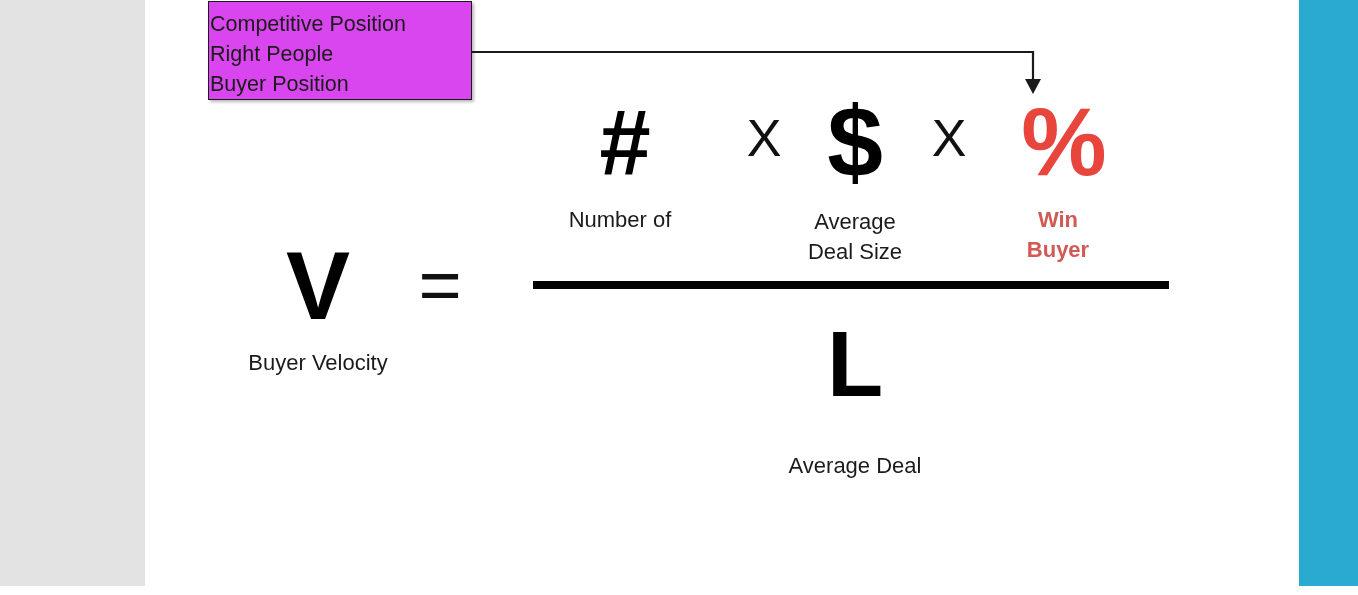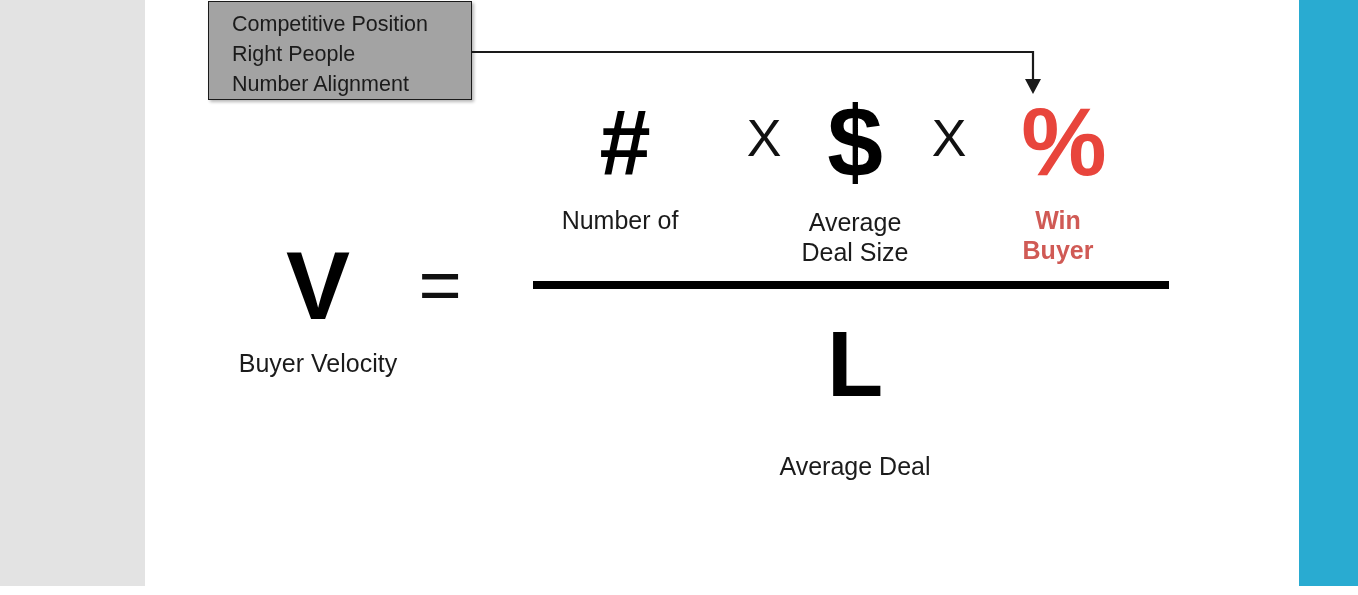--- a/index.html
+++ b/index.html
@@ -36,25 +36,25 @@
     background: #29abd1;
   }
 
   
   .callout {
     position: absolute;
     left: 208px;
     top: 1px;
     width: 264px;
     height: 99px;
-    background: #a3a3a3;
+    background: #d946ef;
     border: 1.5px solid #1a1a1a;
     box-sizing: border-box;
     box-shadow: 2px 2px 3px rgba(0,0,0,0.28);
-    padding: 7px 0 0 23px;
+    padding: 7px 0 0 1px;
   }
   .callout-line {
     font-size: 21.5px;
     line-height: 30px;
     color: #1b1b1b;
     white-space: nowrap;
   }
 
   
   .connector {
@@ -78,21 +78,21 @@
   .glyph-thin {
     position: absolute;
     font-weight: normal;
     color: #111111;
     text-align: center;
     line-height: 1;
     white-space: nowrap;
   }
   .caption {
     position: absolute;
-    font-size: 25px;
+    font-size: 22px;
     line-height: 30px;
     color: #1b1b1b;
     text-align: center;
     white-space: nowrap;
   }
 
   
   #glyph-v      { left: 248px; top: 238px; width: 140px; font-size: 96px; }
   #caption-v    { left: 218px; top: 348px; width: 200px; }
 
@@ -130,21 +130,21 @@
 <body>
 
 <div id="slide">
 
   <div class="left-panel"></div>
   <div class="right-panel"></div>
 
   <div class="callout">
     <div class="callout-line">Competitive Position</div>
     <div class="callout-line">Right People</div>
-    <div class="callout-line">Number Alignment</div>
+    <div class="callout-line">Buyer Position</div>
   </div>
 
   <svg class="connector" width="600" height="80" viewBox="0 0 600 80">
     <path d="M 12 22 L 573 22 L 573 50" fill="none" stroke="#1a1a1a" stroke-width="2.2"></path>
     <path d="M 565 49 L 581 49 L 573 64 Z" fill="#1a1a1a"></path>
   </svg>
 
   <div class="glyph" id="glyph-v">V</div>
   <div class="caption" id="caption-v">Buyer Velocity</div>
 

